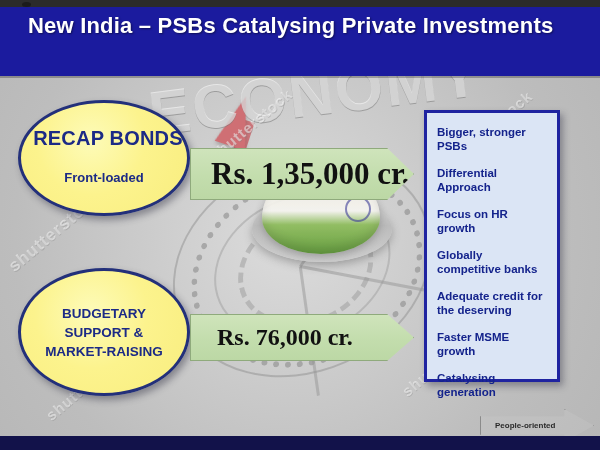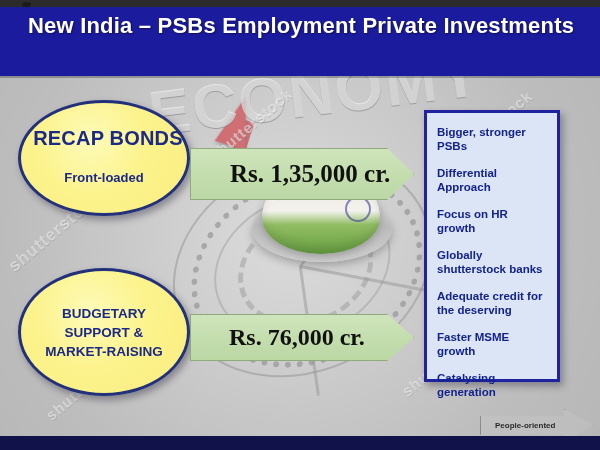--- a/index.html
+++ b/index.html
@@ -124,23 +124,23 @@
     border:1px solid #8faa7c;
     clip-path:polygon(0 0, 88% 0, 100% 50%, 88% 100%, 0 100%);
     display:flex;align-items:center;
     box-shadow:2px 3px 6px rgba(60,60,60,.30);
   }
   .arrow span{
     font-family:"Liberation Serif", serif;
     font-weight:700;color:#111111;white-space:nowrap;
   }
   #arrow-recap{left:190px;top:148px;width:222px;height:50px;}
-  #arrow-recap span{font-size:25px;padding-left:39px;}
+  #arrow-recap span{font-size:31px;padding-left:20px;}
   #arrow-budget{left:190px;top:314px;width:222px;height:45px;}
-  #arrow-budget span{font-size:24px;padding-left:38px;}
+  #arrow-budget span{font-size:24px;padding-left:26px;}
 
   
   #outcomes-panel{
     position:absolute;left:424px;top:110px;width:136px;height:272px;
     background:#dbe5f5;border:3px solid #1f23a0;
     box-shadow:3px 4px 7px rgba(40,40,60,.40);
     padding:12px 8px 0 10px;box-sizing:border-box;
   }
   .outcome{
     color:#14238c;font-size:11.5px;font-weight:700;line-height:14px;
@@ -186,21 +186,21 @@
     <div class="wm wm-c">shutterstock</div>
     <div class="wm wm-d">shutterstock</div>
     <div class="wm wm-e">shutterstock</div>
   </div>
 
   <div class="topstrip">
     <div class="dot"></div>
   </div>
 
   <div class="titlebar">
-    <h1>New India – PSBs Employment Private Investments</h1>
+    <h1>New India – PSBs Catalysing Private Investments</h1>
   </div>
 
   <div class="ellipse" id="ellipse-recap">
     <div class="e-title">RECAP BONDS</div>
     <div class="e-sub">Front-loaded</div>
   </div>
   <div class="arrow" id="arrow-recap">
     <span>Rs. 1,35,000 cr.</span>
   </div>
 
@@ -210,21 +210,21 @@
     <div class="e-multi">MARKET-RAISING</div>
   </div>
   <div class="arrow" id="arrow-budget">
     <span>Rs. 76,000 cr.</span>
   </div>
 
   <div id="outcomes-panel">
     <div class="outcome">Bigger, stronger PSBs</div>
     <div class="outcome">Differential Approach</div>
     <div class="outcome">Focus on HR growth</div>
-    <div class="outcome">Globally shutterstock banks</div>
+    <div class="outcome">Globally competitive banks</div>
     <div class="outcome">Adequate credit for the deserving</div>
     <div class="outcome">Faster MSME growth</div>
     <div class="outcome">Catalysing generation</div>
   </div>
 
   <div id="people-callout">
     <span>People-oriented</span>
   </div>
 
   <div class="botstrip"></div>

